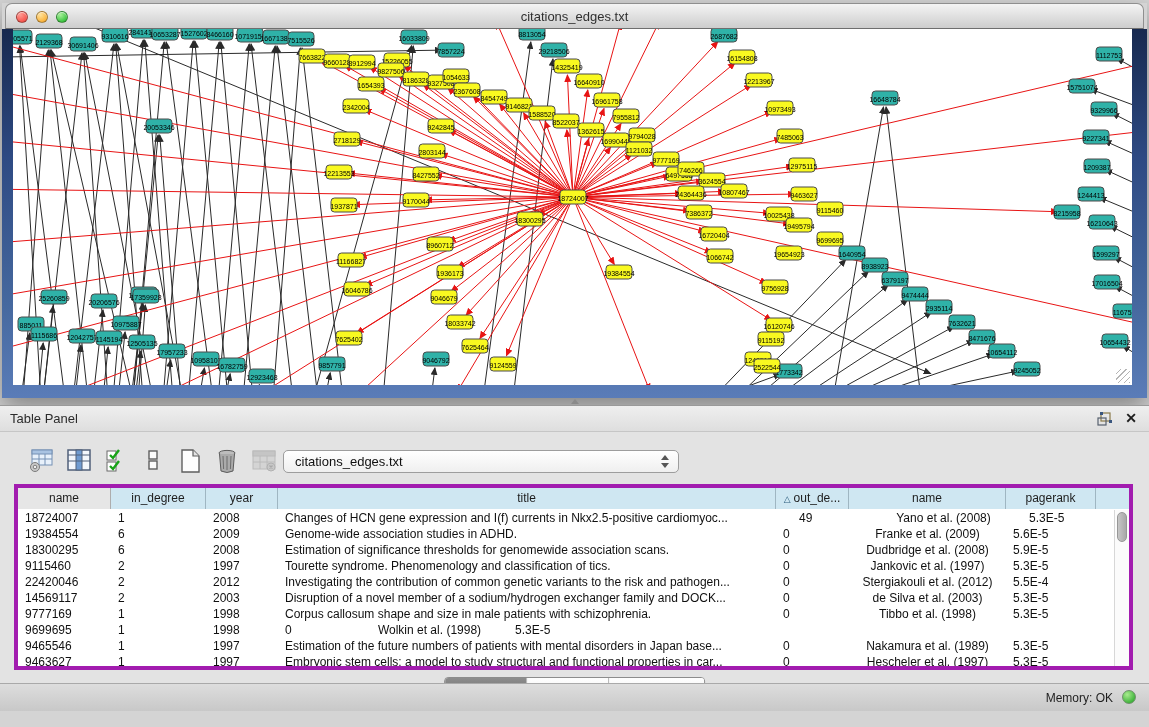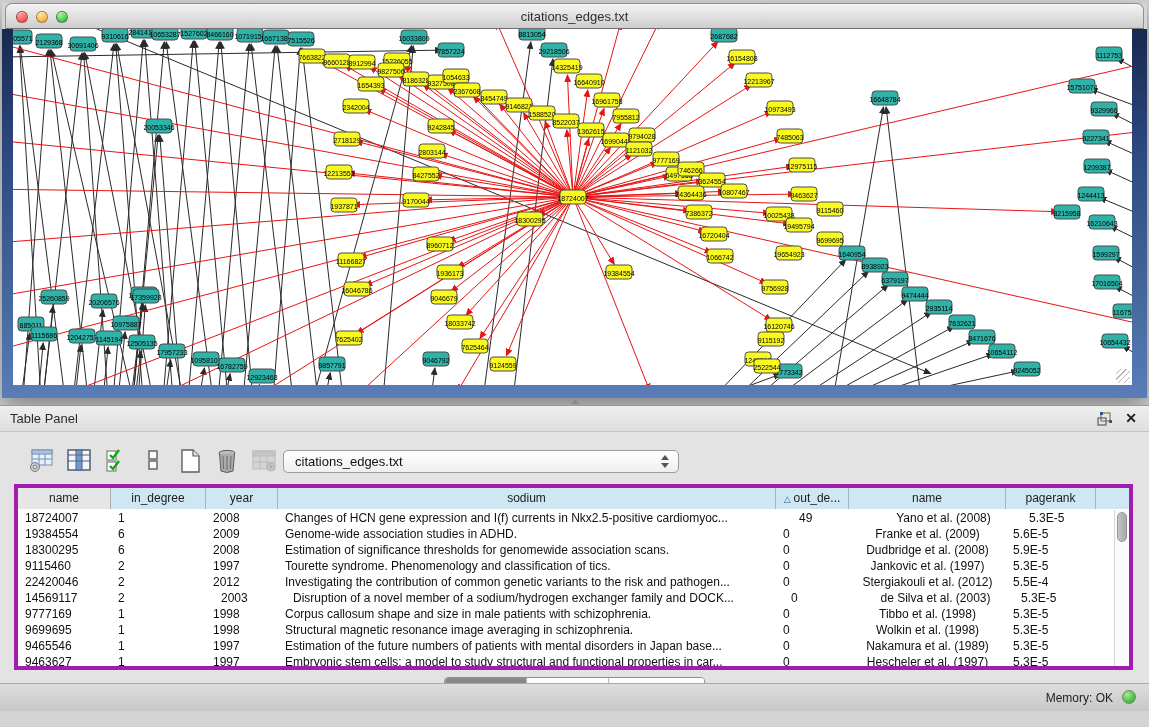--- a/index.html
+++ b/index.html
@@ -852,21 +852,21 @@
             <i class="dn"></i>
           </span>
       </div>
     </div>
 
     <div class="table-box">
       <div class="t-head" id="t-head">
           <div class="th gray" style="width: 93px;">name</div>
           <div class="th" style="width: 95px;">in_degree</div>
           <div class="th" style="width: 72px;">year</div>
-          <div class="th" style="width: 498px;">sodium</div>
+          <div class="th" style="width: 498px;">title</div>
           <div class="th" style="width: 73px;"><span class="tri">△</span>out_de...</div>
           <div class="th" style="width: 157px;">name</div>
           <div class="th" style="width: 90px;">pagerank</div>
           <div class="th" style="flex: 1 1 0%; background: rgb(207, 231, 242);"></div>
         </div>
       <div class="t-body" id="t-body">
           <div class="tr">
             <div class="td" style="width: 93px;">18724007</div>
             <div class="td" style="width: 95px;">1</div>
             <div class="td" style="width: 72px;">2008</div>
@@ -907,40 +907,39 @@
             <div class="td" style="width: 95px;">2</div>
             <div class="td" style="width: 72px;">2012</div>
             <div class="td" style="width: 498px;">Investigating the contribution of common genetic variants to the risk and pathogen...</div>
             <div class="td" style="width: 73px;">0</div>
             <div class="td center" style="width: 157px;">Stergiakouli et al. (2012)</div>
             <div class="td" style="width: 90px;">5.5E-4</div>
           </div>
           <div class="tr">
             <div class="td" style="width: 93px;">14569117</div>
             <div class="td" style="width: 95px;">2</div>
-            <div class="td" style="width: 72px; margin-left: 8px;">2003</div>
+            <div class="td" style="width: 72px;">2003</div>
             <div class="td" style="width: 498px;">Disruption of a novel member of a sodium/hydrogen exchanger family and DOCK...</div>
             <div class="td" style="width: 73px;">0</div>
             <div class="td center" style="width: 157px;">de Silva et al. (2003)</div>
             <div class="td" style="width: 90px;">5.3E-5</div>
           </div>
           <div class="tr">
             <div class="td" style="width: 93px;">9777169</div>
             <div class="td" style="width: 95px;">1</div>
             <div class="td" style="width: 72px;">1998</div>
             <div class="td" style="width: 498px;">Corpus callosum shape and size in male patients with schizophrenia.</div>
             <div class="td" style="width: 73px;">0</div>
             <div class="td center" style="width: 157px;">Tibbo et al. (1998)</div>
             <div class="td" style="width: 90px;">5.3E-5</div>
           </div>
           <div class="tr">
             <div class="td" style="width: 93px;">9699695</div>
             <div class="td" style="width: 95px;">1</div>
             <div class="td" style="width: 72px;">1998</div>
-            <div class="td" style="width: 498px;">Structural magnetic resonance image averaging in schizophrenia.</div>
             <div class="td" style="width: 73px;">0</div>
             <div class="td center" style="width: 157px;">Wolkin et al. (1998)</div>
             <div class="td" style="width: 90px;">5.3E-5</div>
           </div>
           <div class="tr">
             <div class="td" style="width: 93px;">9465546</div>
             <div class="td" style="width: 95px;">1</div>
             <div class="td" style="width: 72px;">1997</div>
             <div class="td" style="width: 498px;">Estimation of the future numbers of patients with mental disorders in Japan base...</div>
             <div class="td" style="width: 73px;">0</div>

